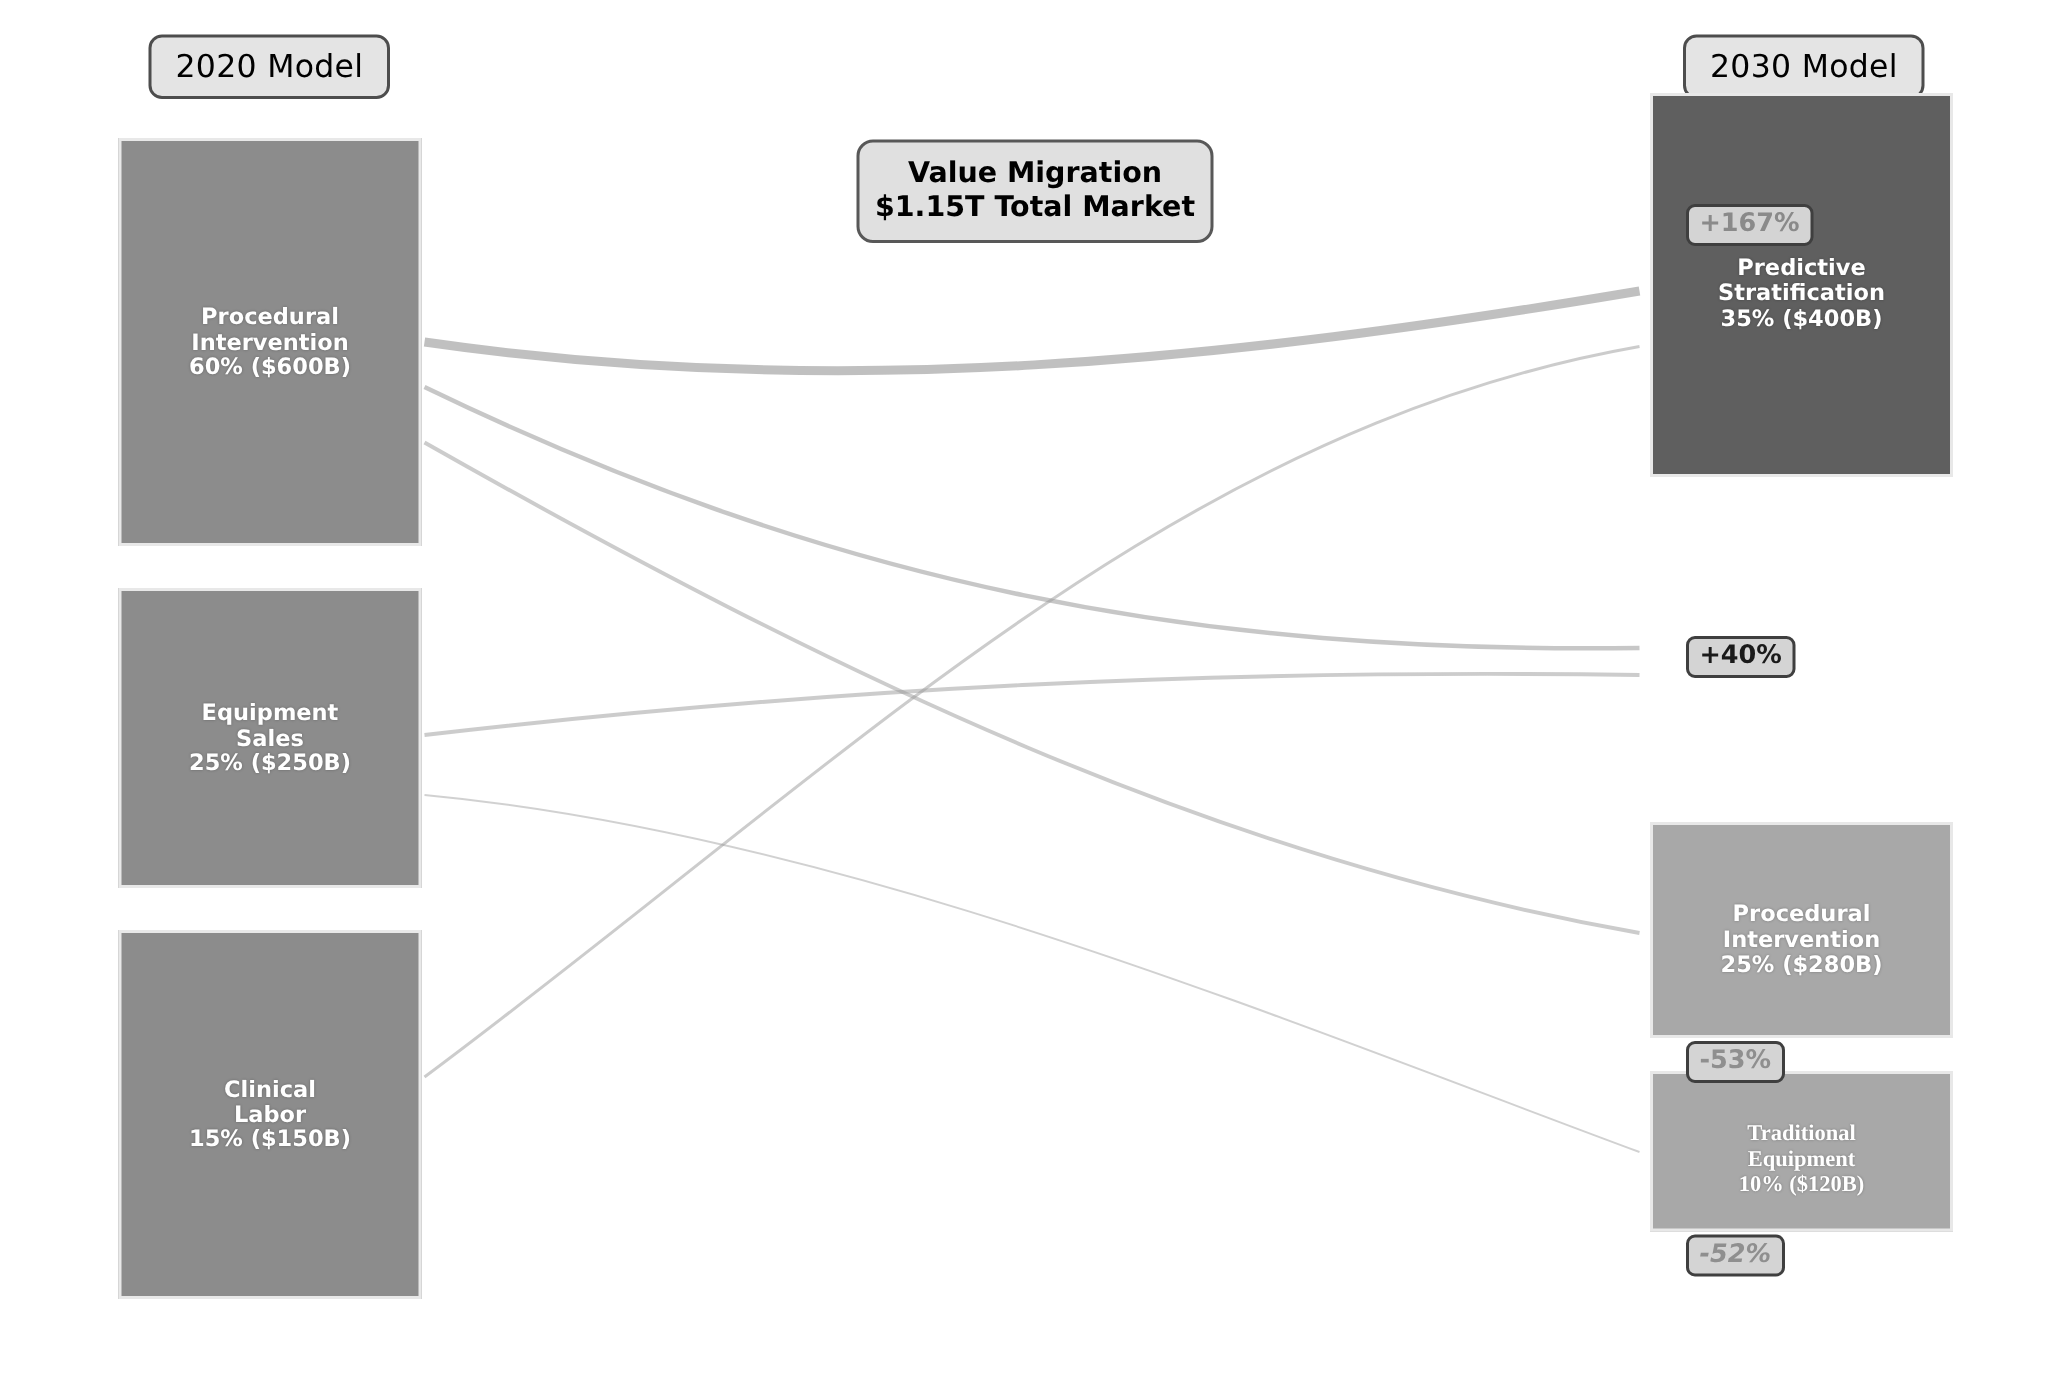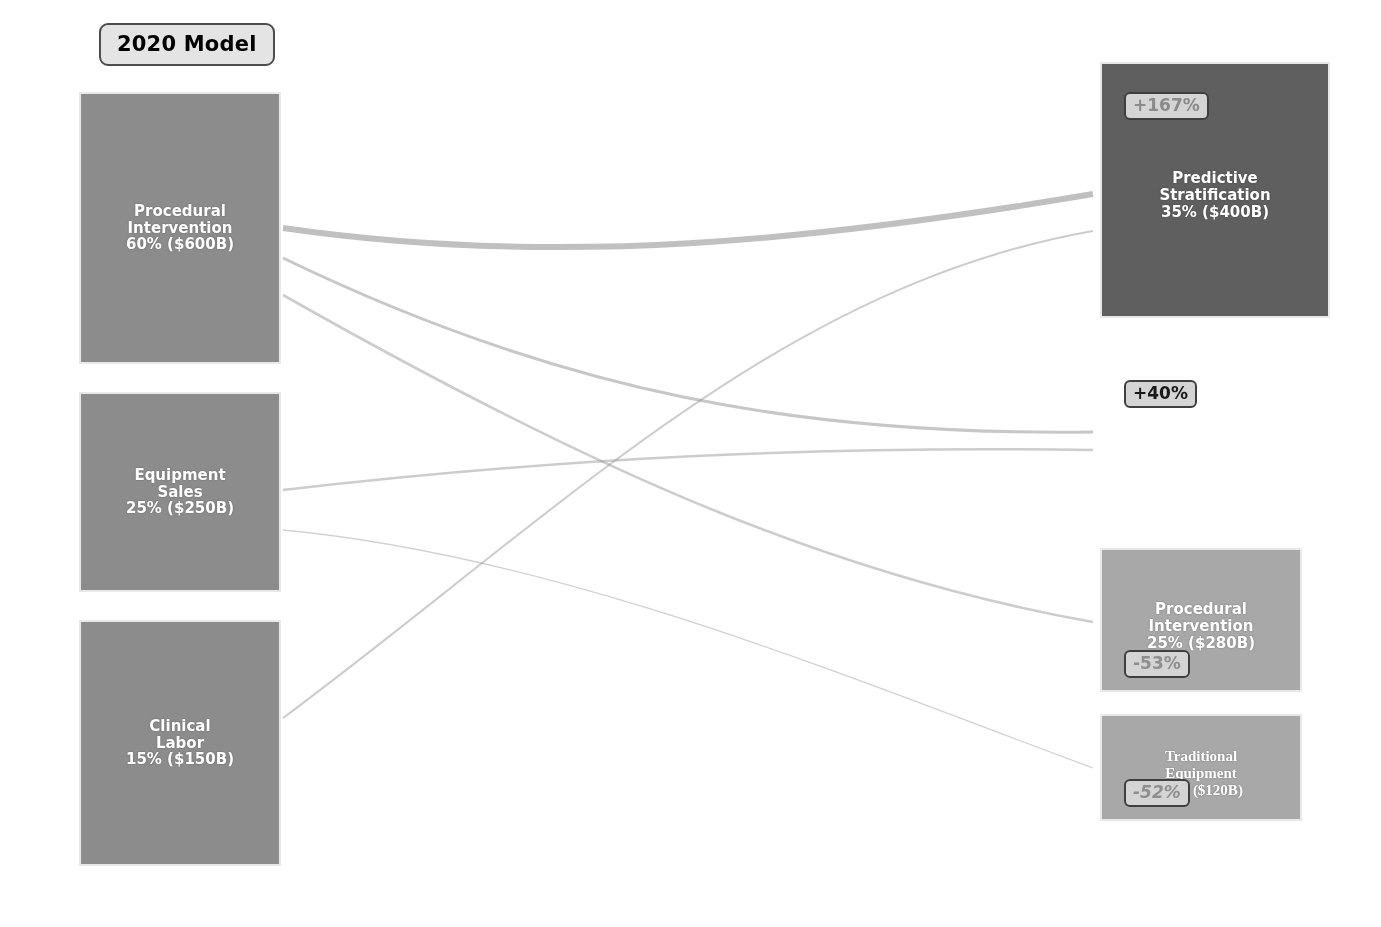--- a/index.html
+++ b/index.html
@@ -20,21 +20,21 @@
   }
 
   
   .col-header {
     position: absolute;
     background: #e4e4e4;
     border: 2px solid #4d4d4d;
     border-radius: 9px;
     color: #000000;
     font-size: 21px;
-    font-weight: bold;
+    font-weight: normal;
     letter-spacing: 0.2px;
     padding: 7px 16px 8px 16px;
     white-space: nowrap;
     box-sizing: border-box;
     text-align: left;
   }
   #header-2020 { left: 99px; top: 23px; }
   #header-2030 { left: 1122px; top: 23px; }
 
   
@@ -94,20 +94,21 @@
     position: absolute;
     background: #d4d4d4;
     border: 2px solid #3f3f3f;
     border-radius: 6px;
     font-size: 17px;
     font-weight: bold;
     padding: 2px 7px 3px 7px;
     white-space: nowrap;
     box-sizing: border-box;
     line-height: 1.1;
+    margin-top: 44px;
   }
   .delta-pos-strong { color: #8a8a8a; }
   .delta-pos { color: #1a1a1a; }
   .delta-neg { color: #8f8f8f; }
 
   
   #flow-layer {
     position: absolute;
     left: 0;
     top: 0;
@@ -117,21 +118,26 @@
   }
   #flow-layer path { fill: none; }
 </style>
 </head>
 <body>
 
 <div id="stage">
 
   <div id="header-2020" class="col-header">2020 Model</div>
 
-
+  <div id="header-2030" class="col-header">2030 Model</div>
+
+  <div id="center-badge">
+    <div>Value Migration</div>
+    <div>$1.15T Total Market</div>
+  </div>
 
   <svg id="flow-layer" viewBox="0 0 1381 927">
     <defs>
       <marker id="ah-thick" markerWidth="9" markerHeight="9" refX="7.2" refY="4.5" orient="auto" markerUnits="strokeWidth">
         <path d="M0.6,1.1 L8,4.5 L0.6,7.9 L2.6,4.5 Z" fill="#999999" fill-opacity="0.78"></path>
       </marker>
       <marker id="ah-med" markerWidth="11" markerHeight="11" refX="8.6" refY="5.5" orient="auto" markerUnits="strokeWidth">
         <path d="M0.7,1.4 L9.6,5.5 L0.7,9.6 L3.1,5.5 Z" fill="#999999" fill-opacity="0.72"></path>
       </marker>
       <marker id="ah-thin" markerWidth="16" markerHeight="16" refX="12" refY="8" orient="auto" markerUnits="strokeWidth">
@@ -165,21 +171,21 @@
   </div>
 
   <div class="node left" id="node-left-2" style="left: 79px; top: 620px; width: 202px; height: 246px; background: rgb(140, 140, 140);">
     <div class="node-label">
       <span class="ln">Clinical</span>
       <span class="ln">Labor</span>
       <span class="ln">15% ($150B)</span>
     </div>
   </div>
 
-  <div class="node right" id="node-right-0" style="left: 1100px; top: 62px; width: 230px; height: 256px; background: rgb(95, 95, 95);">
+  <div class="node right" id="node-right-0" style="left: 1100px; top: 62px; width: 202px; height: 256px; background: rgb(95, 95, 95);">
     <div class="label-wrap" style="top: 106px;">
       <div class="node-label">
         <span class="ln">Predictive</span>
         <span class="ln">Stratification</span>
         <span class="ln">35% ($400B)</span>
       </div>
     </div>
   </div>
 
 

